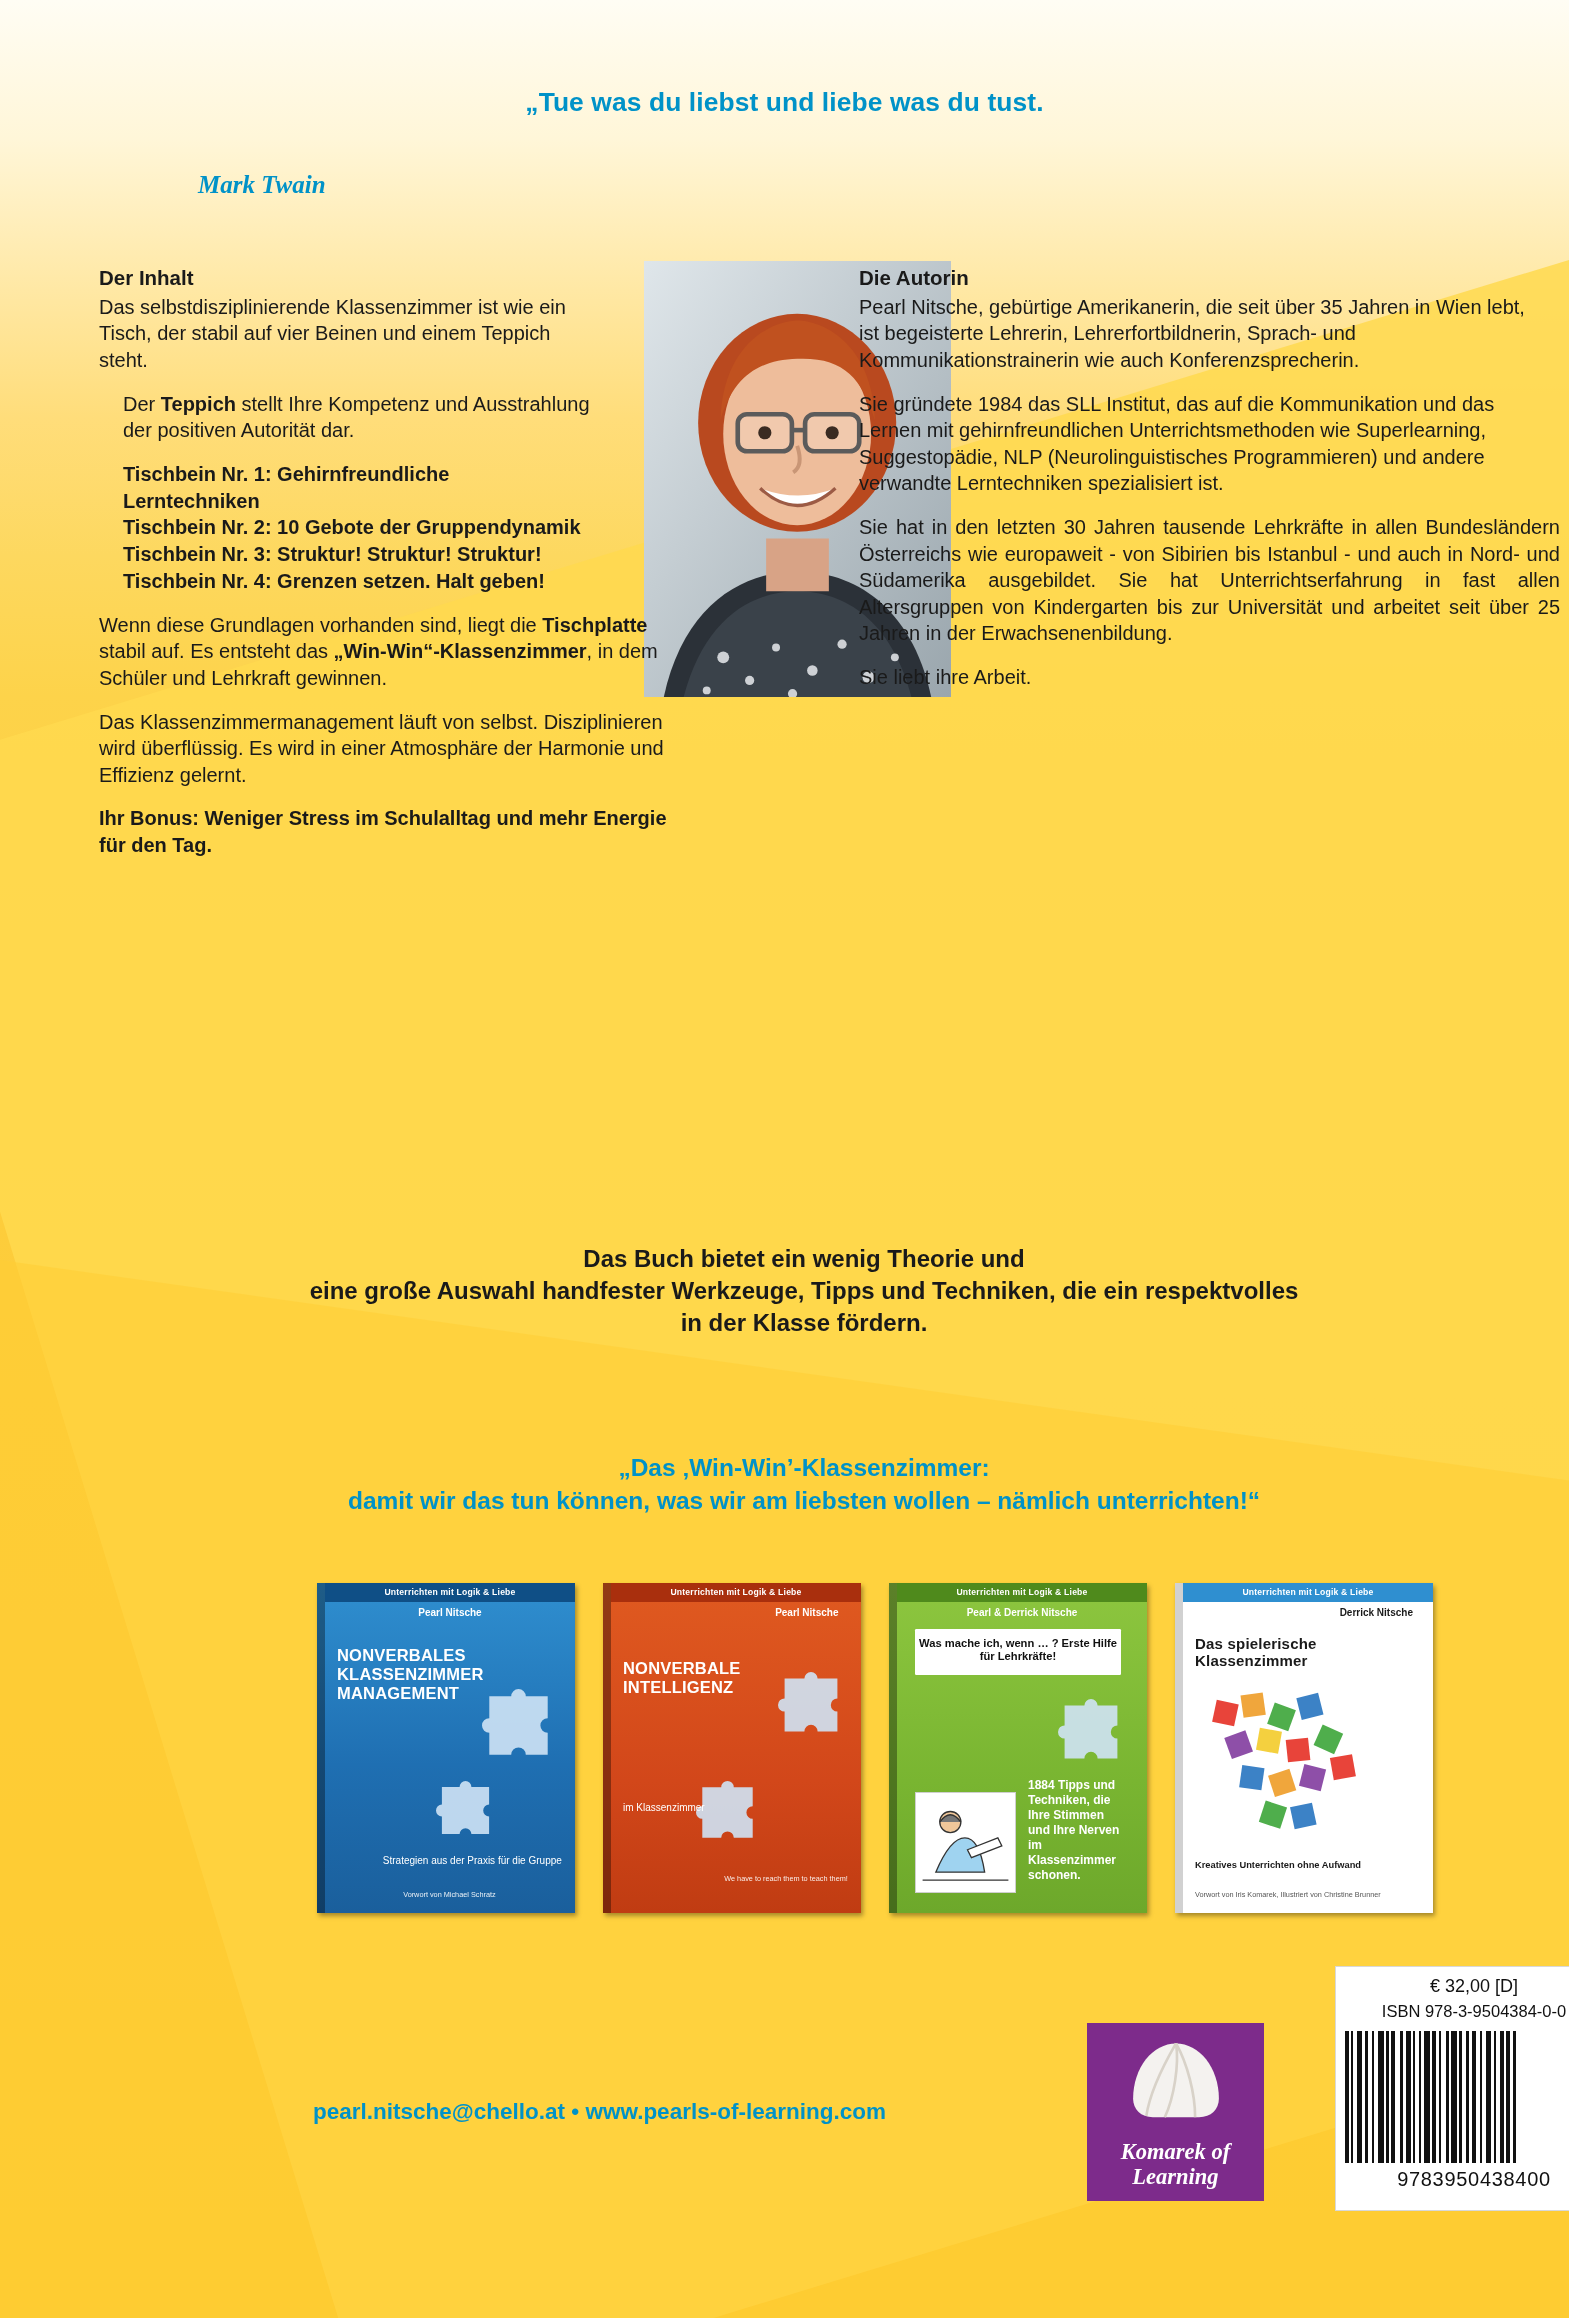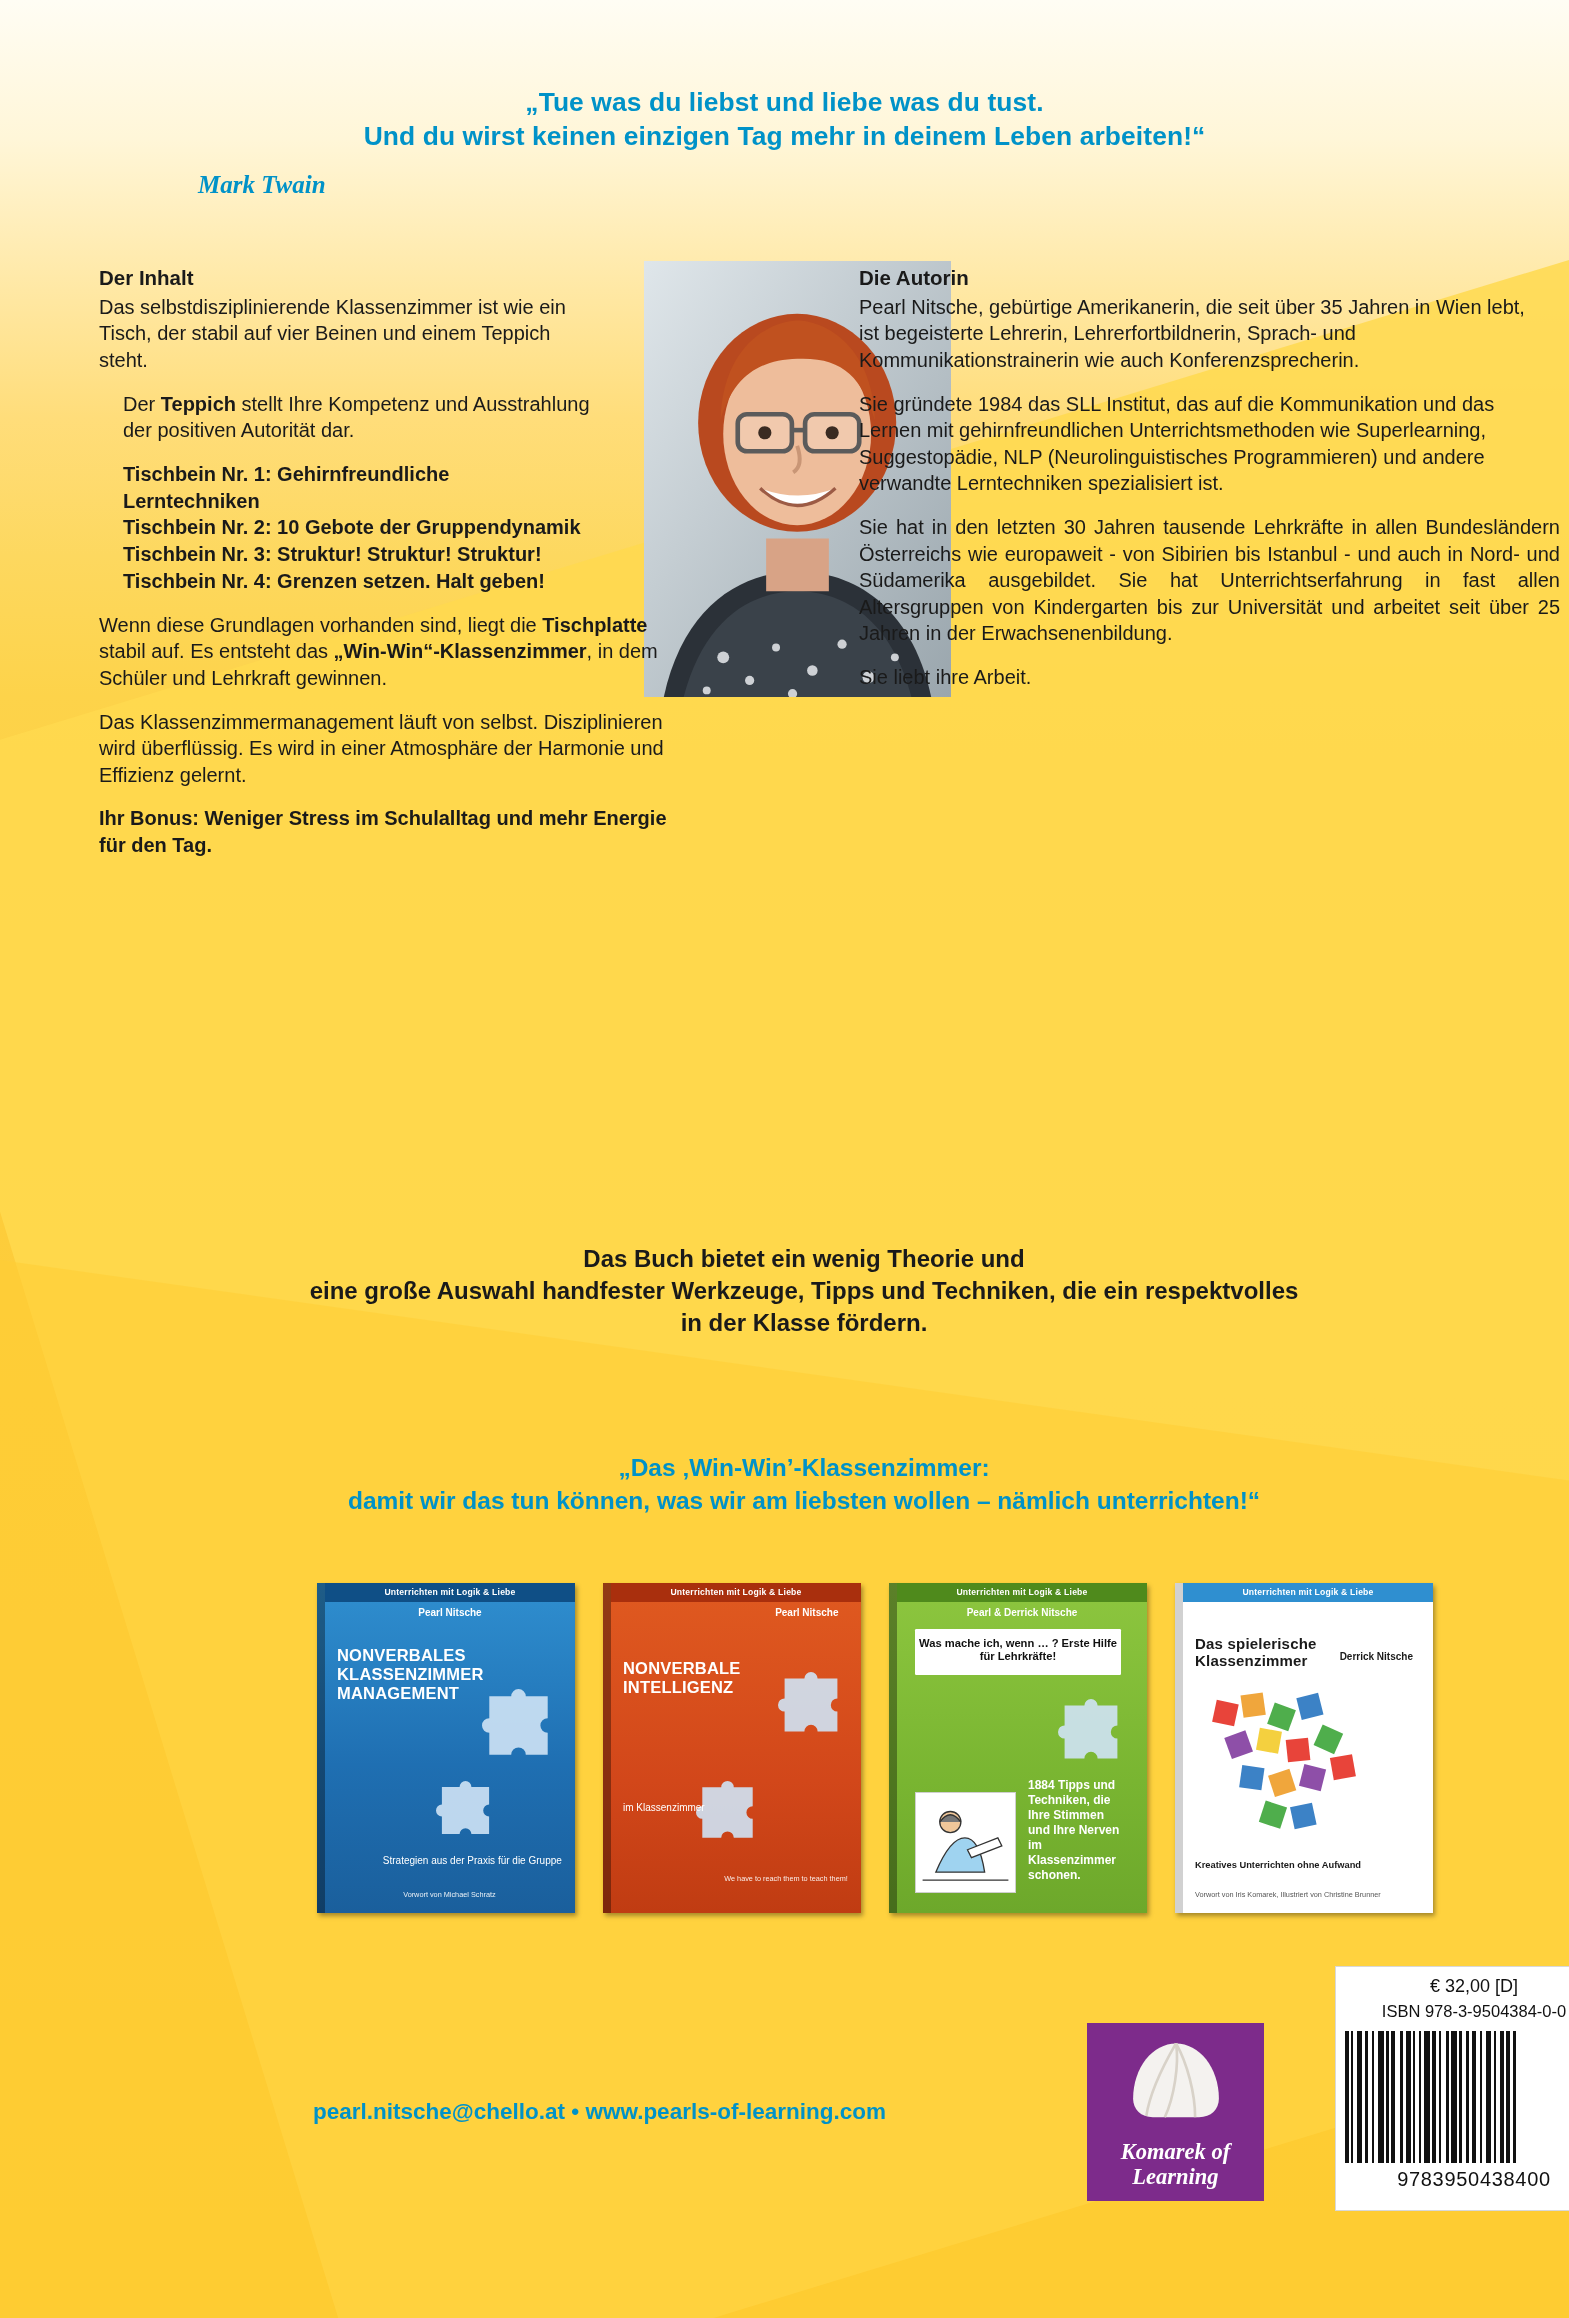--- a/index.html
+++ b/index.html
@@ -128,21 +128,21 @@
     position:absolute;left:20px;right:13.2px;bottom:14.5px;font-size:7.3px;opacity:.9;
   }
   .c1{background:linear-gradient(180deg,#2f8fd0 0%,#1f6fb2 55%,#1a5f9c 100%);}
   .c1 .band{background:#0f4f86;}
   .c2{background:linear-gradient(180deg,#e05a20 0%,#d2471a 60%,#c03c12 100%);}
   .c2 .band{background:#a92f0d;}
   .c3{background:linear-gradient(180deg,#8dc63f 0%,#79b531 60%,#6da82b 100%);}
   .c3 .band{background:#4f8a1c;}
   .c4{background:#ffffff;color:#1a1a1a;}
   .c4 .band{background:#2f8fd0;color:#fff;}
-  .c4 .author{color:#1a1a1a;margin-top:44px;}
+  .c4 .author{color:#1a1a1a;}
   .c4 .title{color:#1a1a1a;}
   .c4 .sub{color:#1a1a1a;font-weight:bold;font-size:9.3px;}
   .c4 .foot{color:#444;}
   .puzzle{position:absolute;}
   .pz{fill:#cfe3f5;opacity:.9;}
 
   
   .c3box{position:absolute;left:26.4px;right:26.4px;top:46px;height:46px;background:#fff;border-radius:1.3px;}
   .c3text{position:absolute;left:30px;right:30px;top:54px;color:#111;font-weight:bold;font-size:11.2px;line-height:1.2;text-align:center;}
   .c3pic{position:absolute;left:26.4px;bottom:20px;width:99px;height:99px;background:#fff;border:0.7px solid #cfcfcf;}
@@ -181,21 +181,20 @@
 <body>
 
 <div class="page">
   <div class="wedge"></div>
   <div class="wedge2"></div>
 
   <div class="content">
 
     <div class="quote">
       <span class="l1">„Tue was du liebst und liebe was du tust.</span>
-      <span class="l2">Und du wirst keinen einzigen Tag mehr in deinem Leben arbeiten!“</span>
     </div>
     <div class="quote-author">Mark Twain</div>
 
     <div class="photo">
       <svg viewBox="0 0 465 660" preserveAspectRatio="none">
         <rect x="0" y="0" width="465" height="660" fill="#c3ccd2"></rect>
         <rect x="0" y="0" width="465" height="660" fill="url(#g1)"></rect>
         <defs>
           <linearGradient id="g1" x1="0" y1="0" x2="1" y2="1">
             <stop offset="0" stop-color="#dfe6ea"></stop>

